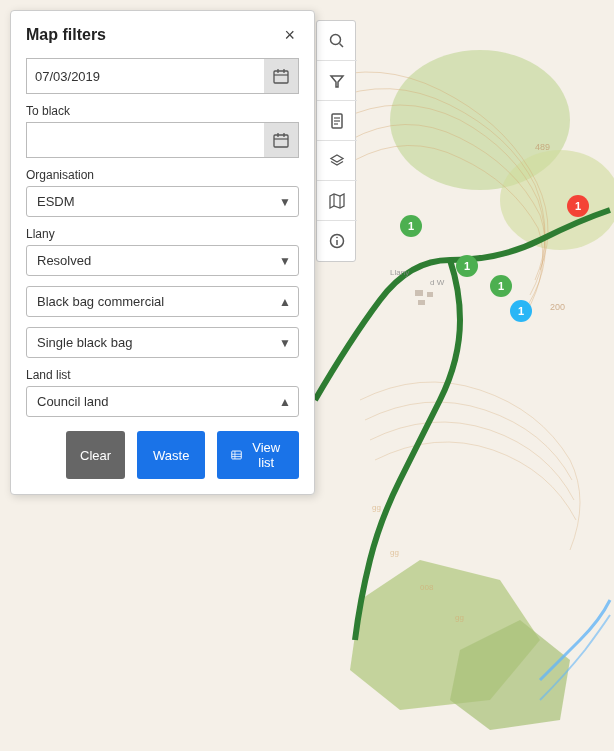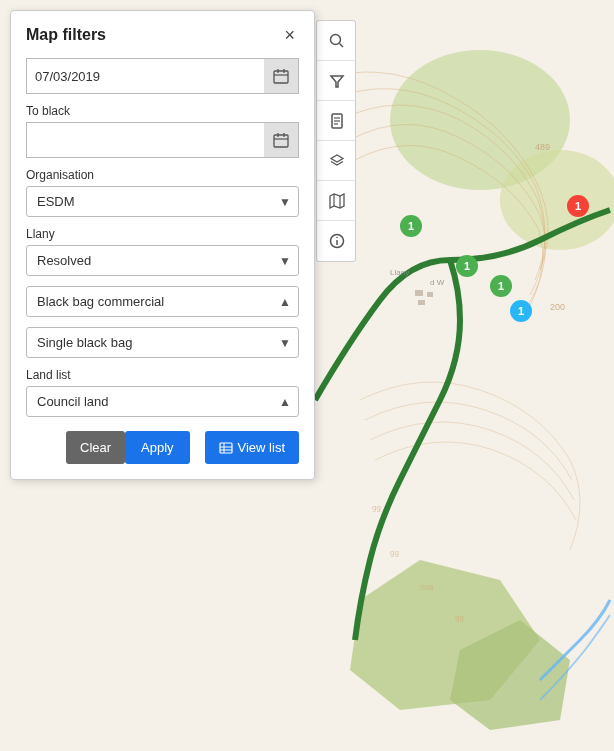--- a/index.html
+++ b/index.html
@@ -152,21 +152,21 @@
       right: 8px;
       top: 50%;
       transform: translateY(-50%);
       pointer-events: none;
       color: #555;
       font-size: 12px;
     }
 
     .panel-footer {
       display: flex;
-      gap: 0;
+      gap: 12px;
       margin-top: 14px;
       padding-left: 40px;
     }
     .btn-clear {
       background: #666;
       color: white;
       border: none;
       padding: 9px 14px;
       border-radius: 3px;
       cursor: pointer;
@@ -392,21 +392,21 @@
         <option>Council land</option>
         <option>Private land</option>
         <option>Other</option>
       </select>
       <span class="select-arrow">▲</span>
     </div>
   </div>
 
   <div class="panel-footer">
     <button class="btn-clear">Clear</button>
-    <button class="btn-apply">Apply</button>
+    <button class="btn-apply">Waste</button>
     <button class="btn-viewlist">
       <svg width="14" height="14" viewBox="0 0 14 14" fill="none" xmlns="http://www.w3.org/2000/svg">
         <rect x="1" y="2" width="12" height="10" rx="1" stroke="white" stroke-width="1.2" fill="none"></rect>
         <line x1="1" y1="6" x2="13" y2="6" stroke="white" stroke-width="1"></line>
         <line x1="1" y1="9" x2="13" y2="9" stroke="white" stroke-width="1"></line>
         <line x1="5" y1="2" x2="5" y2="12" stroke="white" stroke-width="1"></line>
       </svg>
       <span>View list</span>
     </button>
   </div>

